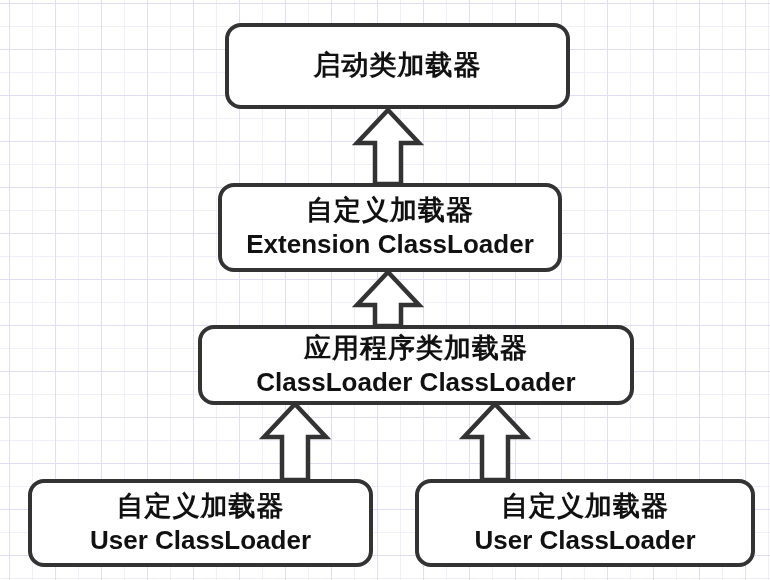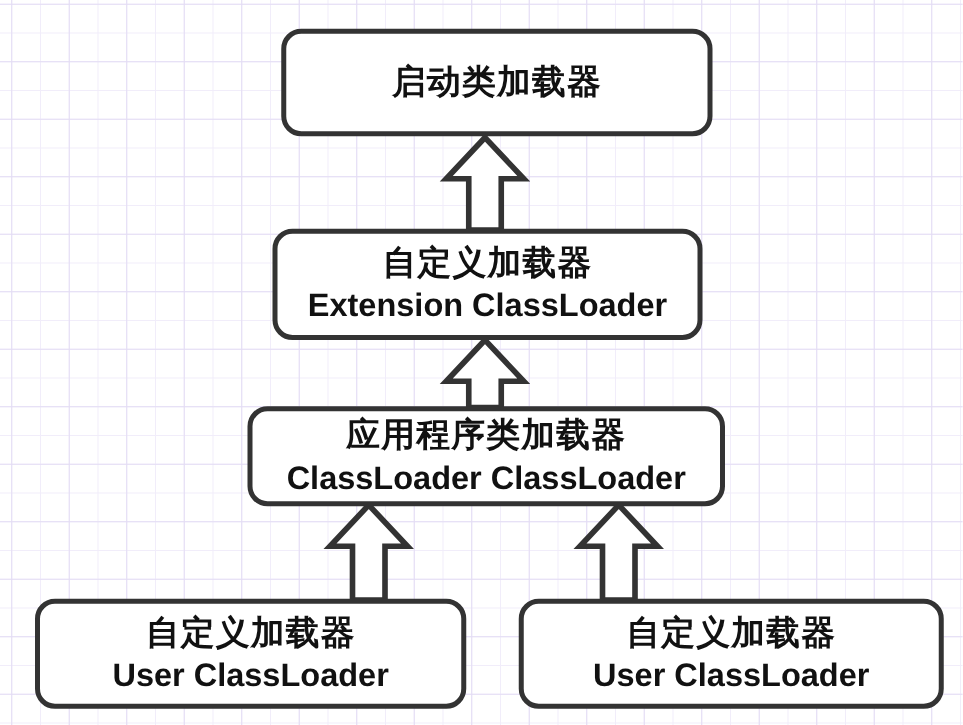--- a/index.html
+++ b/index.html
@@ -46,21 +46,21 @@
     line-height: 1.25;
     letter-spacing: 1px;
   }
   .node .en {
     font-size: 26px;
     font-weight: bold;
     line-height: 1.25;
   }
   .node-bootstrap   { left: 225px; top: 23px;  width: 345px; height: 86px; }
   .node-extension   { left: 218px; top: 183px; width: 344px; height: 89px; }
-  .node-application { left: 198px; top: 325px; width: 382px; height: 80px; }
+  .node-application { left: 198px; top: 325px; width: 436px; height: 80px; }
   .node-user-left   { left: 28px;  top: 479px; width: 345px; height: 88px; }
   .node-user-right  { left: 415px; top: 479px; width: 340px; height: 88px; }
   .arrows-layer {
     position: absolute;
     left: 0;
     top: 0;
     width: 770px;
     height: 580px;
     z-index: 1;
     pointer-events: none;

